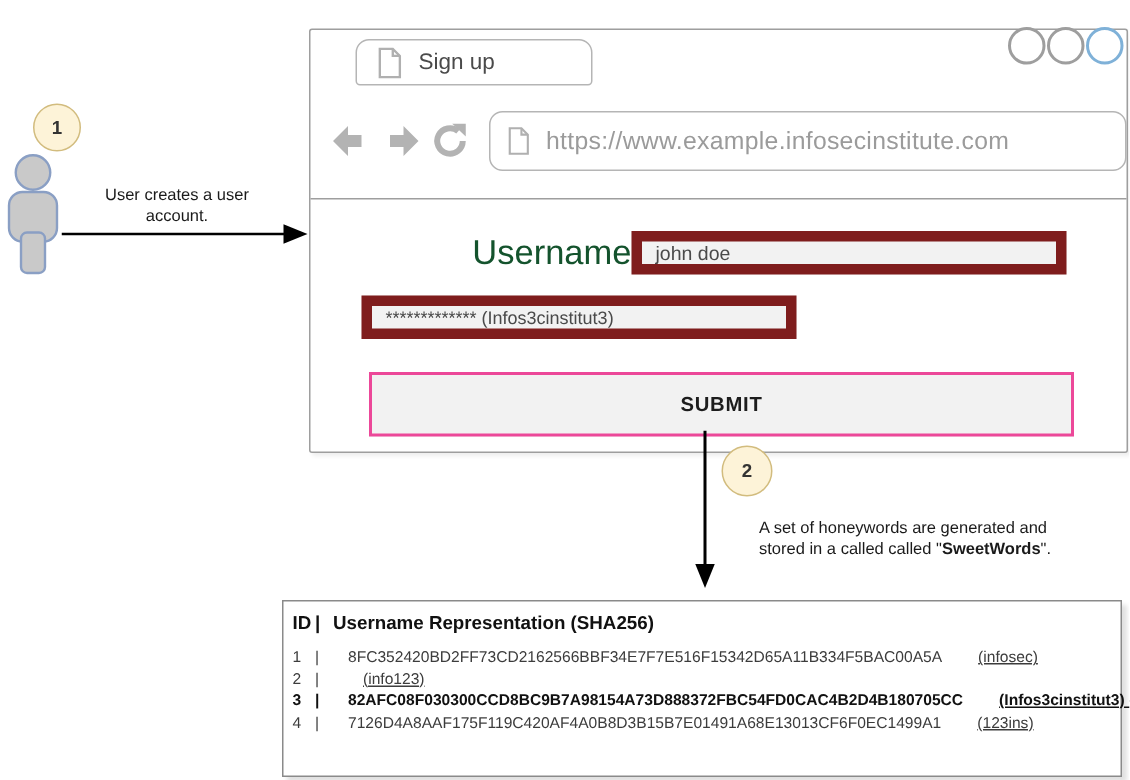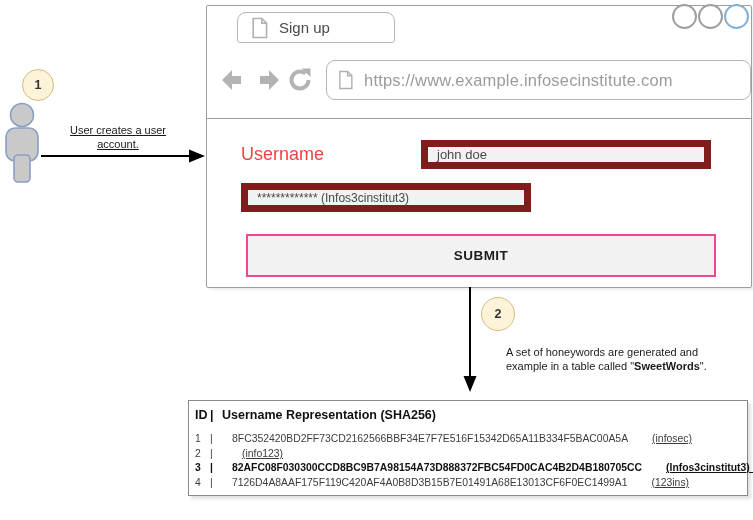--- a/index.html
+++ b/index.html
@@ -1,58 +1,58 @@
 <!DOCTYPE html>
 <html><head>
 <meta charset="utf-8">
 <style>
   html,body{margin:0;padding:0;background:#fff;}
   #canvas{position:relative;width:753px;height:520px;background:#fff;overflow:hidden;
           font-family:"Liberation Sans",sans-serif;color:#222;}
 
   
-  .browser{position:absolute;left:206px;top:5px;width:544px;height:281px;
+  .browser{position:absolute;left:206px;top:19px;width:544px;height:281px;
            background:#fff;border:1.5px solid #9e9e9e;border-radius:2px;
            box-shadow:2px 2px 3px rgba(0,0,0,0.07);}
   .tab{position:absolute;left:30px;top:6px;width:158px;height:31px;
        background:#fff;border:1.5px solid #b5b5b5;border-radius:9px 9px 3px 3px;
        display:flex;align-items:center;padding-left:12px;box-sizing:border-box;gap:10px;}
   .tab-title{font-size:15px;color:#4a4a4a;}
   .winbtns{position:absolute;right:2px;top:-2px;display:flex;}
   .winbtn{width:21px;height:21px;border-radius:50%;background:#fff;border:2px solid #9e9e9e;margin-left:1px;}
   .winbtn.blue{border-color:#7fb1d8;}
 
   .navbar{position:absolute;left:0;top:48px;width:100%;height:52px;
           display:flex;align-items:center;padding-left:14px;box-sizing:border-box;}
   .navicon{margin-right:7px;display:flex;align-items:center;}
   .urlbox{margin-left:6px;width:442px;height:40px;border:1.5px solid #b5b5b5;border-radius:9px;
           display:flex;align-items:center;padding-left:10px;box-sizing:border-box;gap:10px;}
   .url-text{font-size:16.5px;color:#9b9b9b;letter-spacing:.2px;}
   .toolbar-divider{position:absolute;left:0;top:112px;width:100%;border-top:1.5px solid #9e9e9e;}
 
   .form-row{position:absolute;left:34px;display:flex;align-items:center;}
-  .form-label{font-size:18px;color:#ef4444;width:180px;}
+  .form-label{font-size:23px;color:#14532d;width:180px;text-align:right;}
   .form-input{width:290px;height:29px;background:#f2f2f2;border:7px solid #7f1d1d;
               display:flex;align-items:center;padding-left:9px;box-sizing:border-box;
               font-size:13px;color:#4a4a4a;}
   .submit-btn{position:absolute;left:39px;top:228px;width:466px;height:39px;
               background:#f2f2f2;border:2px solid #ec4899;display:flex;align-items:center;
               justify-content:center;font-size:13.5px;font-weight:bold;color:#1d1d1d;
               letter-spacing:.5px;cursor:pointer;}
 
   
   .badge{position:absolute;width:30px;height:30px;border-radius:50%;background:#fdf3d8;
          border:1.5px solid #d2bc7e;display:flex;align-items:center;justify-content:center;
          font-size:12.5px;font-weight:bold;color:#333;}
   .caption{position:absolute;font-size:11px;color:#1a1a1a;line-height:1.3;}
-  #caption-1{left:53px;top:123px;width:130px;text-align:center;text-decoration:underline;}
+  #caption-1{left:53px;top:123px;width:130px;text-align:center;}
   #caption-2{left:506px;top:345px;width:250px;text-align:left;}
 
   
-  .sweetwords{position:absolute;left:188px;top:400px;width:560px;height:96px;
+  .sweetwords{position:absolute;left:188px;top:400px;width:560px;height:118px;
               background:#fff;border:1.5px solid #8a8a8a;box-sizing:border-box;
               box-shadow:3px 3px 3px rgba(0,0,0,0.12);padding:7px 0 0 6px;}
   .tbl-header{display:flex;font-size:12.5px;font-weight:bold;color:#111;margin-bottom:10px;}
   .tbl-row{display:flex;font-size:10.4px;color:#3c3c3c;line-height:14.5px;white-space:pre;}
   .tbl-row.bold{font-weight:bold;color:#111;}
   .col-id{flex:0 0 15px;}
   .col-pipe{flex:0 0 8px;}
   .col-hash{margin-left:14px;}
   .col-note{margin-left:24px;text-decoration:underline;}
   .hdr-text{margin-left:4px;}
@@ -135,21 +135,21 @@
 
   <svg style="position:absolute;left:461px;top:287px;" width="18" height="106" viewBox="0 0 18 106">
     <line x1="9" y1="0" x2="9" y2="90" stroke="#000" stroke-width="2"></line>
     <polygon points="2.5,89 15.5,89 9,105" fill="#000"></polygon>
   </svg>
 
   <div class="badge" style="left:481px;top:297px;width:32px;height:32px;">2</div>
 
   <div class="caption" id="caption-2">
     <span>A set of honeywords are generated and</span><br>
-    <span>example in a table called "</span><b>SweetWords</b><span>".</span>
+    <span>stored in a called called "</span><b>SweetWords</b><span>".</span>
   </div>
 
   <div class="sweetwords">
     <div class="tbl-header">
       <span class="col-id">ID</span>
       <span class="col-pipe">|</span>
       <span class="hdr-text">Username Representation (SHA256)</span>
     </div>
 
     <div class="tbl-row">

